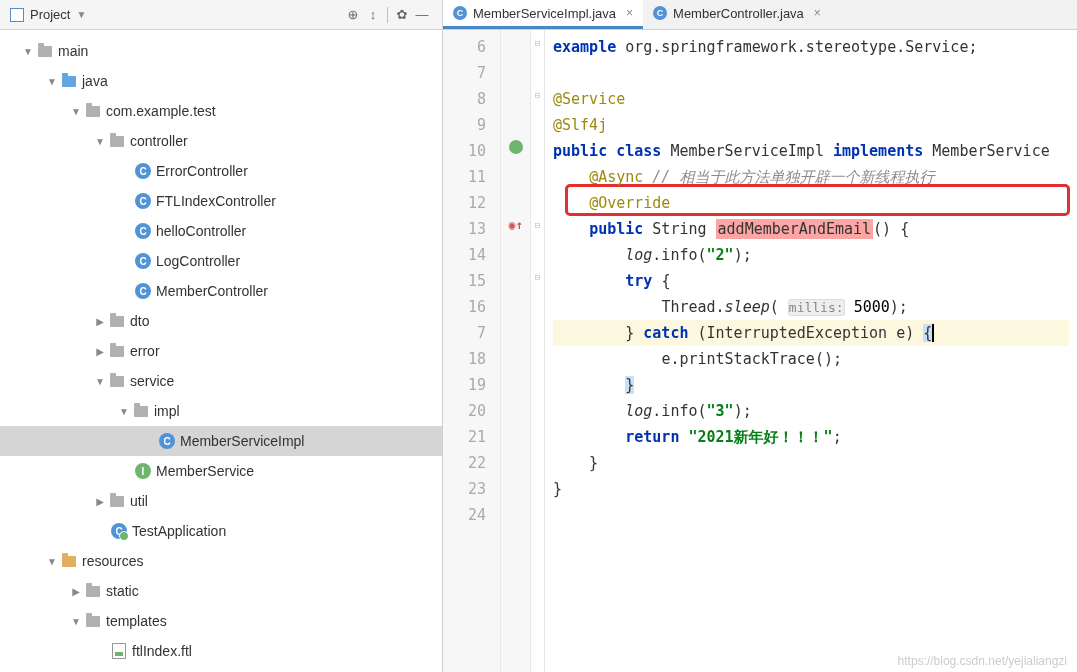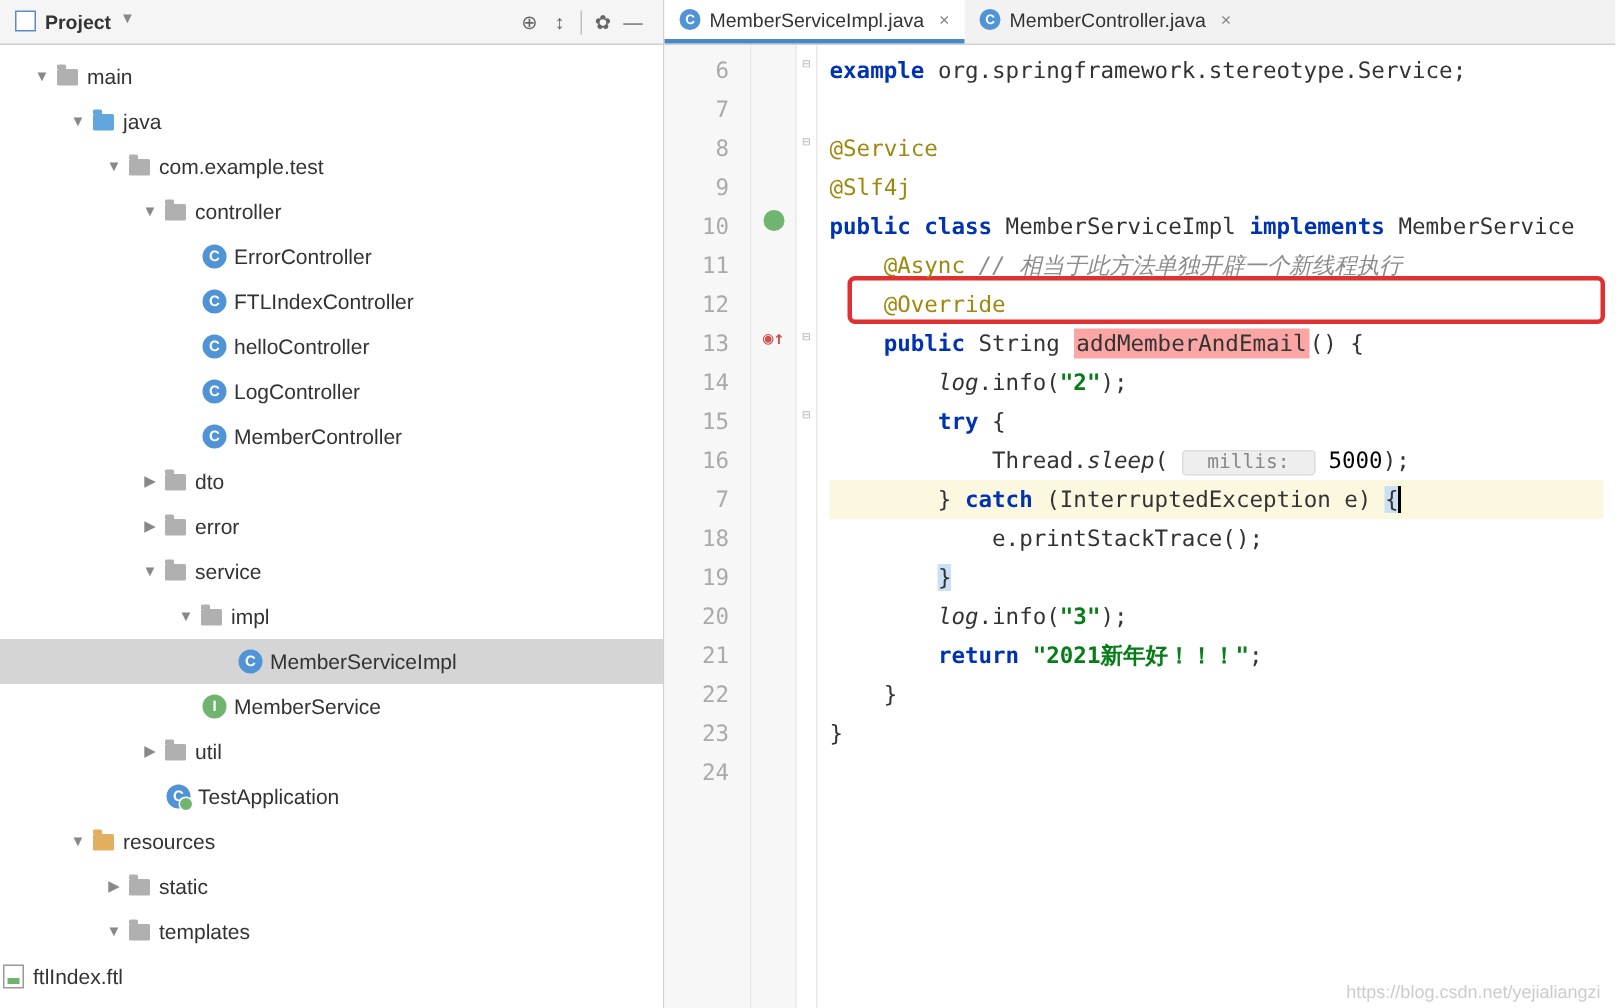--- a/index.html
+++ b/index.html
@@ -2,21 +2,21 @@
 <html><head>
   <meta charset="utf-8">
   <style>
     * { box-sizing: border-box; margin: 0; padding: 0; }
     body { font-family: "Segoe UI", Arial, sans-serif; font-size: 13px; color: #333; background: #fff; overflow: hidden; }
     .container { display: flex; height: 672px; width: 1077px; }
 
     
     .left-panel { width: 443px; border-right: 1px solid #d0d0d0; display: flex; flex-direction: column; background: #f2f2f2; }
     .left-header { display: flex; align-items: center; padding: 4px 10px; border-bottom: 1px solid #d0d0d0; height: 30px; background: #f5f5f5; }
-    .left-header-left { display: flex; align-items: flex-start; flex: 1; gap: 6px; font-weight: bold; }
+    .left-header-left { display: flex; align-items: center; flex: 1; gap: 6px; }
     .project-icon { width: 14px; height: 14px; border: 1px solid #5b8bc6; background: #fff; display: inline-block; }
     .header-btn { width: 20px; height: 20px; display: flex; align-items: center; justify-content: center; color: #666; cursor: pointer; }
     .header-sep { width: 1px; height: 16px; background: #c0c0c0; margin: 0 4px; }
 
     .tree { flex: 1; overflow-y: auto; padding: 6px 0; font-size: 14px; background: #fff; }
     .tree-node { display: flex; align-items: center; height: 30px; padding-right: 8px; cursor: pointer; white-space: nowrap; }
     .tree-node.selected { background: #d5d5d5; }
     .tree-arrow { width: 16px; color: #888; font-size: 10px; display: inline-flex; justify-content: center; }
     .tree-icon { width: 18px; height: 18px; display: inline-flex; align-items: center; justify-content: center; margin-right: 4px; }
     .folder-icon { width: 14px; height: 11px; background: #b0b0b0; border-radius: 1px; position: relative; }
@@ -50,21 +50,21 @@
     .code-area { flex: 1; padding: 4px 8px; position: relative; overflow: hidden; }
     .code-line { height: 26px; line-height: 26px; white-space: pre; position: relative; }
     .hl-yellow { background: #fcf8e0; }
     .kw { color: #0033b3; font-weight: bold; }
     .ann { color: #9e880d; }
     .str { color: #067d17; font-weight: bold; }
     .num { color: #000000; }
     .cmt { color: #8c8c8c; font-style: italic; }
     .mtd-italic { font-style: italic; text-align: center; }
     .hl-method { background: #fca5a5; padding: 1px 2px; }
-    .param-hint { background: #eee; border: 1px solid #ddd; border-radius: 3px; padding: 0 16px; color: #888; font-size: 13px; }
+    .param-hint { background: #eee; border: 1px solid #ddd; border-radius: 3px; padding: 0 0; color: #888; font-size: 13px; }
     .red-box { position: absolute; border: 3px solid #e03030; border-radius: 5px; pointer-events: none; }
     .hl-brace { background: #cce0f5; }
     .cursor { border-right: 2px solid #000; }
     .watermark { position: absolute; right: 10px; bottom: 4px; color: #ccc; font-size: 12px; font-family: Arial; }
     .fold-col { width: 14px; border-right: 1px solid #e8e8e8; background: #fff; }
     .fold-row { height: 26px; display: flex; align-items: center; justify-content: center; color: #bbb; font-size: 9px; }
   </style>
 </head>
 <body>
 
@@ -208,21 +208,21 @@
           </span>
         <span>static</span>
       </div>
       <div class="tree-node" style="padding-left:68px;">
         <span class="tree-arrow">▼</span>
           <span class="tree-icon">
             <span class="folder-icon"></span>
           </span>
         <span>templates</span>
       </div>
-      <div class="tree-node" style="text-align:center;">
+      <div class="tree-node" style="padding-left:110px;text-align:center;">
         <span class="tree-icon">
             <span class="ftl-icon"></span>
           </span>
         <span>ftlIndex.ftl</span>
       </div>
     </div>
   </div>
 
   <div class="right-panel">
     <div class="tabs">

